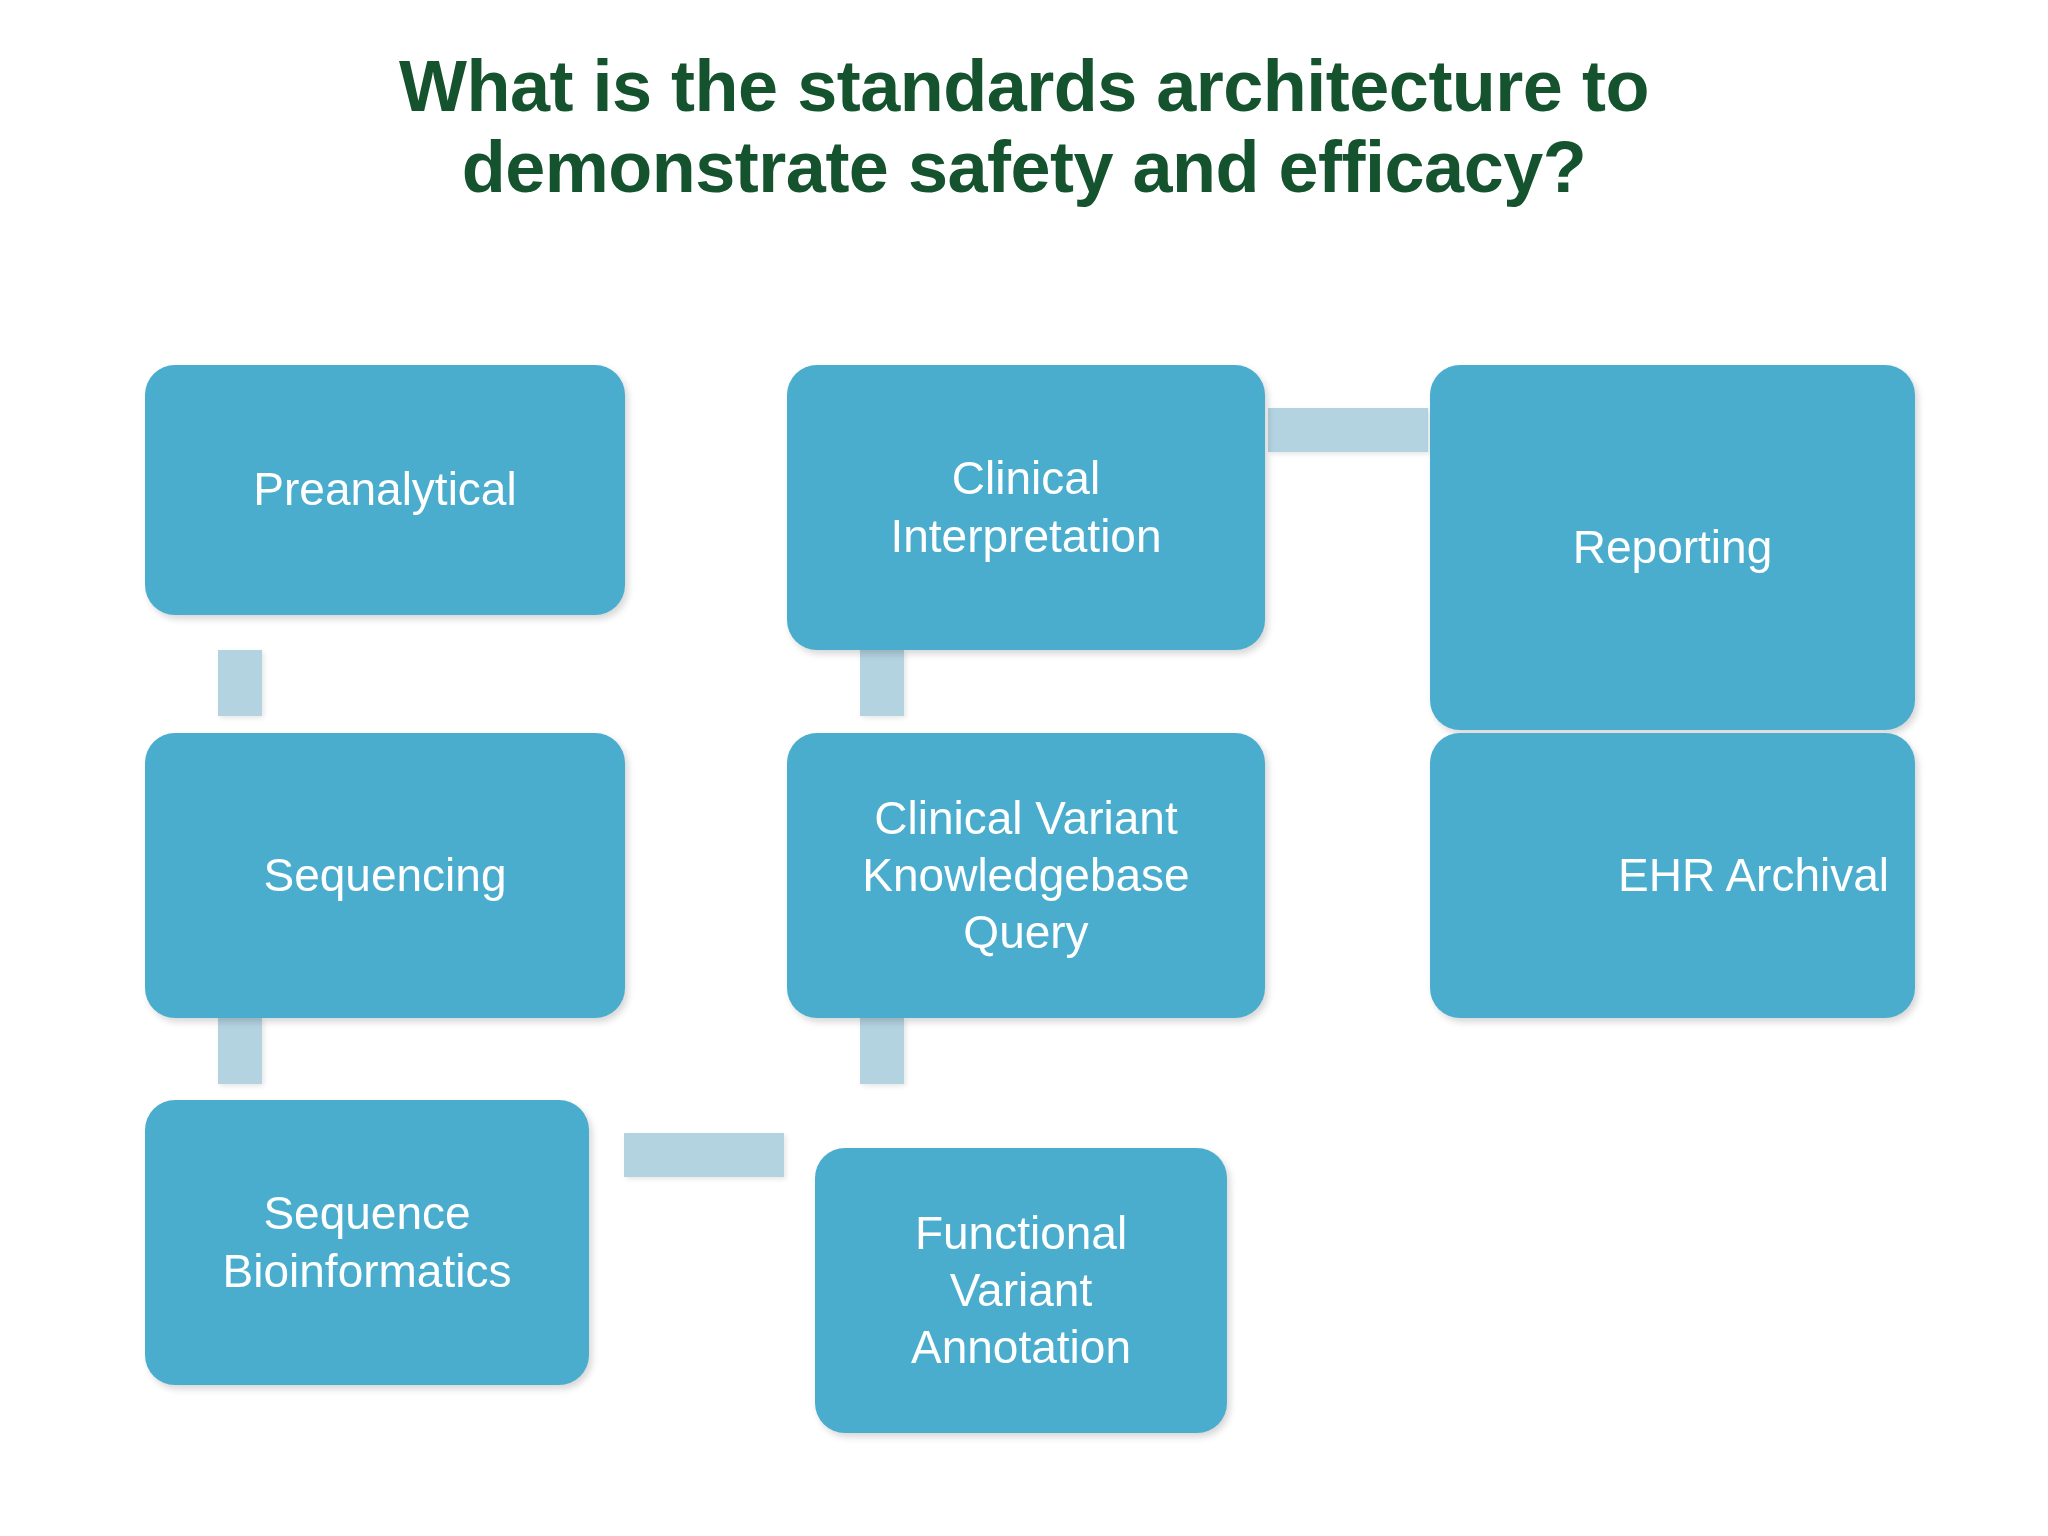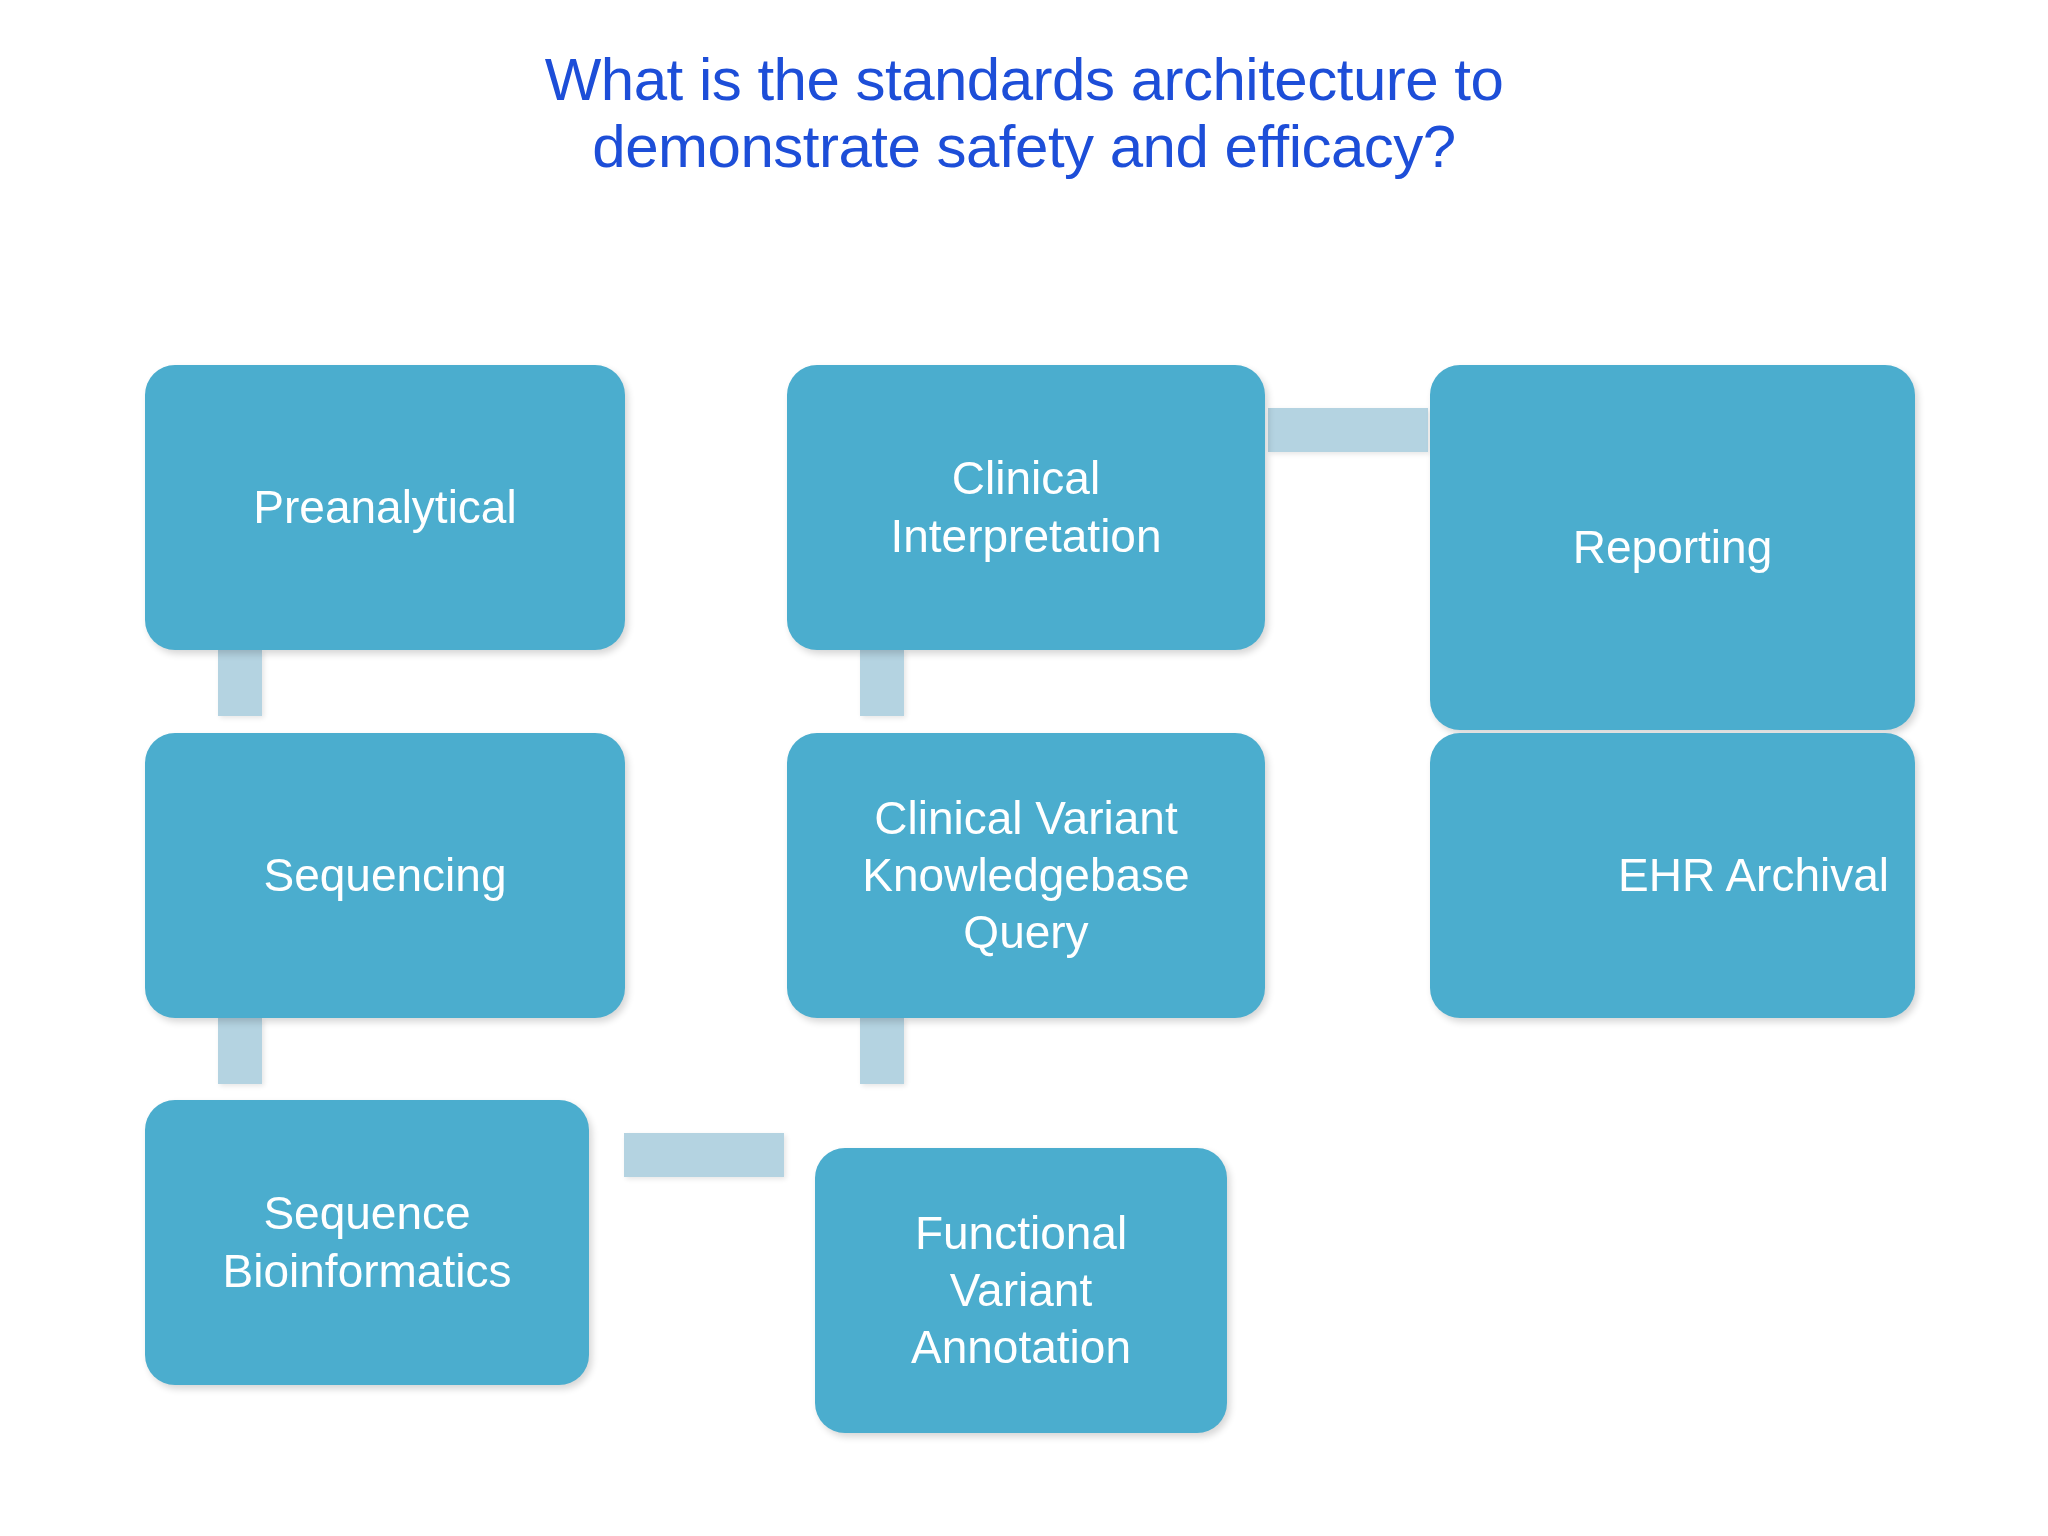--- a/index.html
+++ b/index.html
@@ -20,24 +20,24 @@
     background: #ffffff;
   }
 
   
   #slide-title {
     position: absolute;
     left: 110px;
     top: 46px;
     width: 1828px;
     text-align: center;
-    color: #1d4ed8;
-    font-size: 60px;
+    color: #14532d;
+    font-size: 72px;
     line-height: 1.12;
-    font-weight: 400;
+    font-weight: 700;
     letter-spacing: -0.5px;
   }
   #slide-title .tline { display: block; }
 
   
   .node {
     position: absolute;
     box-sizing: border-box;
     background: #4BADCE;
     border-radius: 30px;
@@ -79,21 +79,21 @@
   <div class="connector" style="left:624px; top:1133px; width:160px; height:44px;"></div>
 
   <div class="connector" style="left:860px; top:1018px; width:44px; height:66px;"></div>
 
   <div class="connector" style="left:860px; top:650px; width:44px; height:66px;"></div>
 
   <div class="connector" style="left:1268px; top:408px; width:160px; height:44px;"></div>
 
   <div class="connector" style="left:1508px; top:650px; width:44px; height:66px;"></div>
 
-  <div class="node" style="left:145px; top:365px; width:480px; height:285px;">
+  <div class="node" style="left:145px; top:365px; width:480px; height:250px;">
     <span class="label">
       <span class="ln">Preanalytical</span>
     </span>
   </div>
 
   <div class="node" style="left:145px; top:733px; width:480px; height:285px;">
     <span class="label">
       <span class="ln">Sequencing</span>
     </span>
   </div>

